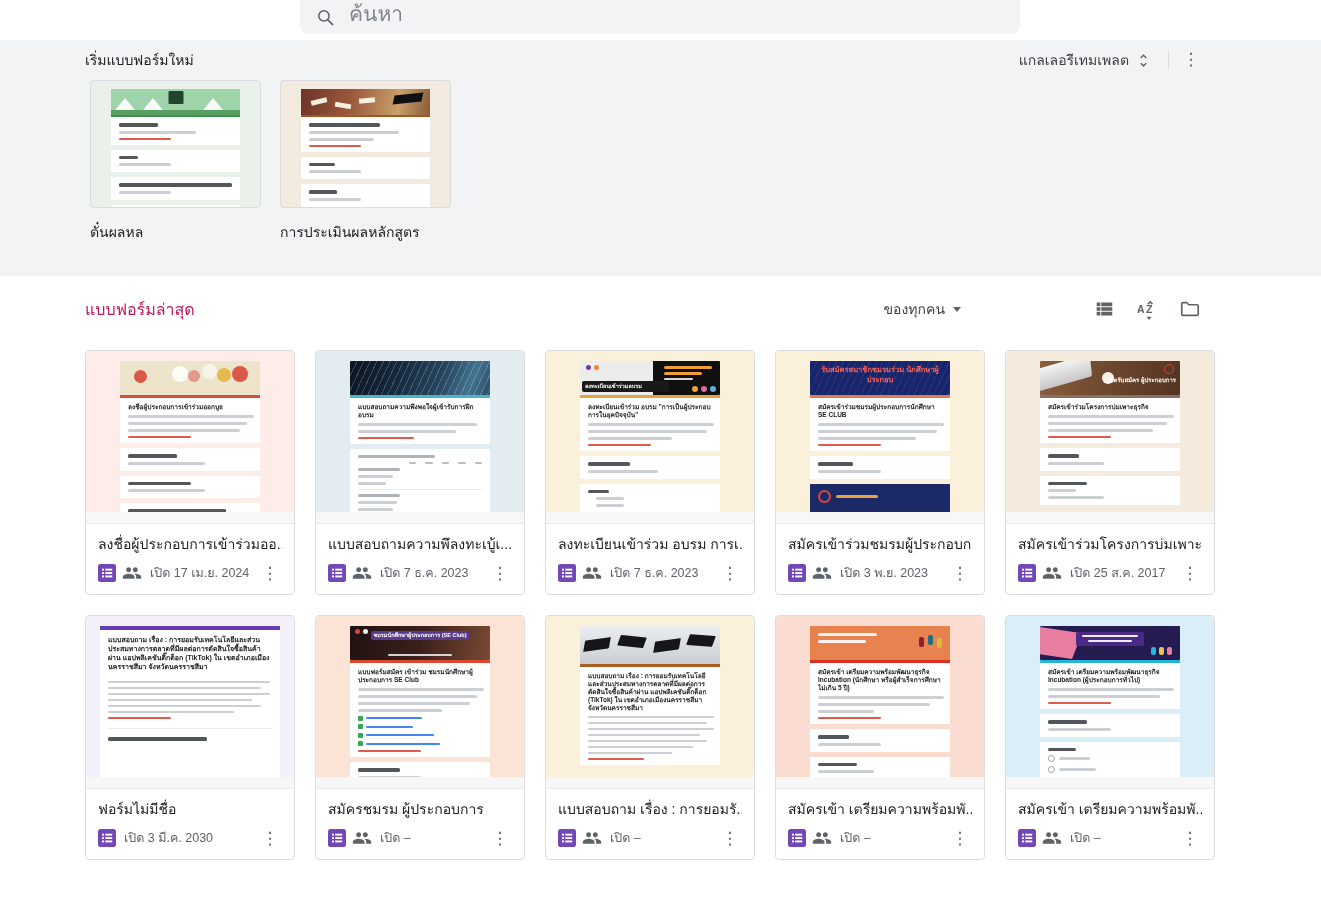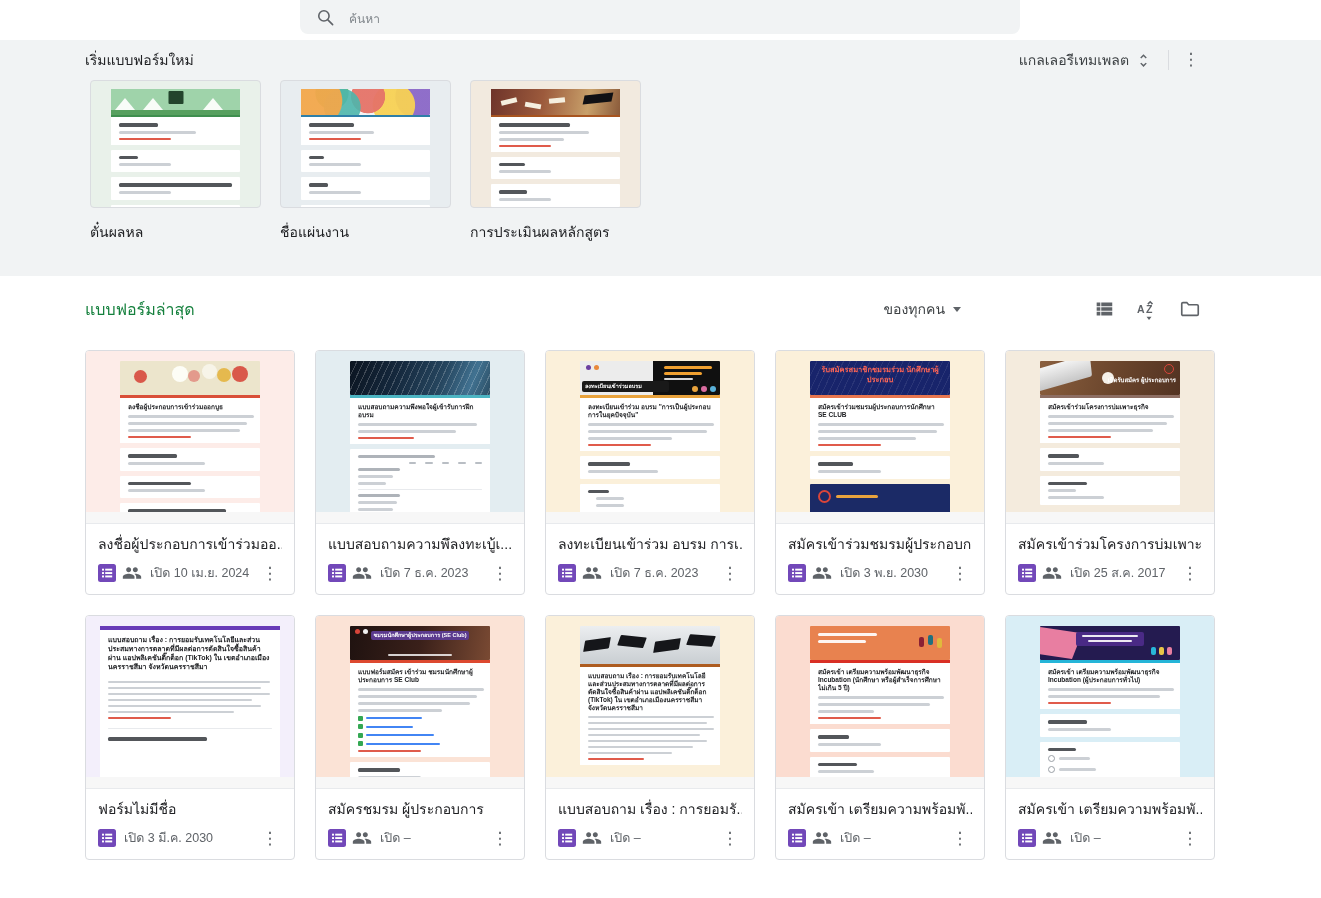--- a/index.html
+++ b/index.html
@@ -5,21 +5,21 @@
   html,body{margin:0;padding:0;background:#fff;}
   .page{position:relative;width:1321px;height:898px;overflow:hidden;background:#fff;
         font-family:"Liberation Sans",sans-serif;color:#202124;}
   button{font-family:inherit;}
 
   
   .topbar{position:absolute;top:0;left:0;width:100%;height:40px;background:#fff;}
   .searchbar{position:absolute;left:300px;top:-12px;width:720px;height:46px;background:#f1f3f4;
              border-radius:8px;display:flex;align-items:flex-end;padding:0 16px 7px;box-sizing:border-box;}
   .searchbar svg{flex:none;margin-right:14px;}
-  .searchbar input{flex:1;background:transparent;border:0;outline:none;font-size:12px;color:#6d28d9;
+  .searchbar input{flex:1;background:transparent;border:0;outline:none;font-size:21px;color:#6d28d9;
                    font-family:inherit;padding:0 0 1px;}
   .searchbar input::placeholder{color:#80868b;}
 
   
   .tpl-section{position:absolute;top:40px;left:0;width:1321px;height:236px;background:#f1f3f4;}
   .tpl-head{position:absolute;top:4px;left:85px;right:118px;height:32px;display:flex;align-items:center;}
   .tpl-title{font-size:14px;color:#202124;}
   .tpl-actions{margin-left:auto;display:flex;align-items:center;font-family:Liberation Mono, monospace;}
   .gallery-btn{display:flex;align-items:center;gap:6px;background:none;border:0;cursor:pointer;
                font-size:14px;color:#3c4043;padding:4px 6px;}
@@ -40,21 +40,21 @@
   .plus{position:absolute;left:50%;top:50%;width:62px;height:62px;transform:translate(-50%,-50%);}
   .pb{position:absolute;}
   .py{left:0;top:25px;width:34px;height:12px;background:#fbbc04;}
   .pbl{left:28px;top:25px;width:34px;height:12px;background:#4285f4;}
   .pg{left:25px;top:28px;width:12px;height:34px;background:#34a853;}
   .pr{left:25px;top:0;width:12px;height:34px;background:#ea4335;}
 
   
   .recent-section{position:absolute;top:276px;left:0;width:1321px;height:622px;background:#fff;}
   .recent-head{position:absolute;top:18px;left:85px;right:118px;height:30px;display:flex;align-items:center;}
-  .rtitle{font-size:16px;font-weight:500;color:#15803d;}
+  .rtitle{font-size:16px;font-weight:500;color:#be185d;}
   .filter{display:flex;align-items:center;gap:8px;background:none;border:0;cursor:pointer;
           font-size:14px;color:#3c4043;margin-left:auto;margin-right:128px;padding:4px 2px;}
   .caret{width:0;height:0;border-left:4.5px solid transparent;border-right:4.5px solid transparent;
          border-top:5px solid #5f6368;}
   .hicons{display:flex;align-items:center;gap:17px;}
   .icobtn{width:26px;height:26px;display:flex;align-items:center;justify-content:center;
           background:none;border:0;cursor:pointer;padding:0;}
 
   .recent-grid{position:absolute;top:74px;left:85px;display:grid;
                grid-template-columns:repeat(5,210px);grid-auto-rows:245px;column-gap:20px;row-gap:20px;}
@@ -162,49 +162,20 @@
                 <div class="ln d w18"></div>
                 <div class="ln w40"></div>
               </div>
             <div class="qbox"></div>
           </div>
         </div>
         <div class="tpl-label">ตั๋นผลหล</div>
       </div>
 
 
-      <div class="tpl-card">
-        <div class="tpl-thumb" style="--tbg:#e8edf0;">
-          <div class="tsheet">
-            <div class="thero" style="background:
-                radial-gradient(circle at 12% 45%, rgba(242,167,75,.95) 0 22%, transparent 23%),
-                radial-gradient(circle at 32% 70%, rgba(77,182,172,.9) 0 20%, transparent 21%),
-                radial-gradient(circle at 52% 28%, rgba(229,115,104,.95) 0 24%, transparent 25%),
-                radial-gradient(circle at 72% 62%, rgba(247,209,84,.95) 0 22%, transparent 23%),
-                radial-gradient(circle at 90% 30%, rgba(126,87,194,.85) 0 18%, transparent 19%),
-                radial-gradient(circle at 24% 15%, rgba(102,187,106,.9) 0 16%, transparent 17%), #f3f4f4;"></div>
-            <div class="tacc" style="background:#2e7fa8;"></div>
-            <div class="tbox">
-                <div class="ln d w35"></div>
-                <div class="ln w50"></div>
-                <div class="ln r w40"></div>
-              </div>
-            <div class="qbox">
-                <div class="ln d w12" style="width:12%;"></div>
-                <div class="ln w40"></div>
-              </div>
-            <div class="qbox">
-                <div class="ln d w15"></div>
-                <div class="ln w40"></div>
-              </div>
-            <div class="qbox"></div>
-          </div>
-        </div>
-        <div class="tpl-label">ชื่อแผ่นงาน</div>
-      </div>
 
       <div class="tpl-card">
         <div class="tpl-thumb" style="--tbg:#f2eadf;">
           <div class="tsheet">
             <div class="thero" style="background:linear-gradient(100deg,#6e342a 0%,#9c5a3c 40%,#c8a06a 75%,#8a5a3a 100%);">
               <div style="position:absolute;left:10px;top:10px;width:16px;height:5px;background:#f5efdf;transform:rotate(-14deg);"></div>
               <div style="position:absolute;left:34px;top:14px;width:16px;height:5px;background:#f5efdf;transform:rotate(10deg);"></div>
               <div style="position:absolute;left:58px;top:9px;width:16px;height:5px;background:#f5efdf;transform:rotate(-6deg);"></div>
               <div style="position:absolute;right:8px;top:5px;width:28px;height:9px;background:#101014;transform:skewX(-18deg) rotate(-6deg);"></div>
             </div>
@@ -303,21 +274,21 @@
                 <rect x="4" y="4.7" width="2" height="1.9" fill="#fff"></rect>
                 <rect x="7.2" y="4.7" width="7" height="1.9" fill="#fff"></rect>
                 <rect x="4" y="8.1" width="2" height="1.9" fill="#fff"></rect>
                 <rect x="7.2" y="8.1" width="7" height="1.9" fill="#fff"></rect>
                 <rect x="4" y="11.5" width="2" height="1.9" fill="#fff"></rect>
                 <rect x="7.2" y="11.5" width="7" height="1.9" fill="#fff"></rect>
               </svg>
             <svg width="20" height="20" viewBox="0 0 24 24" fill="#5f6368">
                 <path d="M16 11c1.66 0 2.99-1.34 2.99-3S17.66 5 16 5c-1.66 0-3 1.34-3 3s1.34 3 3 3zm-8 0c1.66 0 2.99-1.34 2.99-3S9.66 5 8 5C6.34 5 5 6.34 5 8s1.34 3 3 3zm0 2c-2.33 0-7 1.17-7 3.5V19h14v-2.5c0-2.33-4.67-3.5-7-3.5zm8 0c-.29 0-.62.02-.97.05 1.16.84 1.97 1.97 1.97 3.45V19h6v-2.5c0-2.33-4.67-3.5-7-3.5z"></path>
               </svg>
-            <span class="fopen">เปิด 10 เม.ย. 2024</span>
+            <span class="fopen">เปิด 17 เม.ย. 2024</span>
             <button class="kebab">⋮</button>
           </div>
         </div>
       </div>
 
       <div class="fcard">
         <div class="fthumb" style="--tbg:#e3edf1;">
           <div class="sheet">
             <div class="hero streaks" style="background:linear-gradient(110deg,#0b1420 0%,#15293e 35%,#26465f 65%,#417291 85%,#2b4d63 100%);"></div>
             <div class="accent" style="background:#4cb5c3;"></div>
@@ -459,21 +430,21 @@
                 <rect x="4" y="4.7" width="2" height="1.9" fill="#fff"></rect>
                 <rect x="7.2" y="4.7" width="7" height="1.9" fill="#fff"></rect>
                 <rect x="4" y="8.1" width="2" height="1.9" fill="#fff"></rect>
                 <rect x="7.2" y="8.1" width="7" height="1.9" fill="#fff"></rect>
                 <rect x="4" y="11.5" width="2" height="1.9" fill="#fff"></rect>
                 <rect x="7.2" y="11.5" width="7" height="1.9" fill="#fff"></rect>
               </svg>
             <svg width="20" height="20" viewBox="0 0 24 24" fill="#5f6368">
                 <path d="M16 11c1.66 0 2.99-1.34 2.99-3S17.66 5 16 5c-1.66 0-3 1.34-3 3s1.34 3 3 3zm-8 0c1.66 0 2.99-1.34 2.99-3S9.66 5 8 5C6.34 5 5 6.34 5 8s1.34 3 3 3zm0 2c-2.33 0-7 1.17-7 3.5V19h14v-2.5c0-2.33-4.67-3.5-7-3.5zm8 0c-.29 0-.62.02-.97.05 1.16.84 1.97 1.97 1.97 3.45V19h6v-2.5c0-2.33-4.67-3.5-7-3.5z"></path>
               </svg>
-            <span class="fopen">เปิด 3 พ.ย. 2030</span>
+            <span class="fopen">เปิด 3 พ.ย. 2023</span>
             <button class="kebab">⋮</button>
           </div>
         </div>
       </div>
 
       <div class="fcard">
         <div class="fthumb" style="--tbg:#f4ebdd;">
           <div class="sheet">
             <div class="hero" style="background:linear-gradient(105deg,#8a5f3e 0%,#6a452c 55%,#523322 100%);">
               <div style="position:absolute;left:-6px;top:1px;width:58px;height:22px;background:linear-gradient(#f4f4f4,#c6c6c6);transform:rotate(-16deg) skewX(-10deg);border-radius:2px;"></div>

